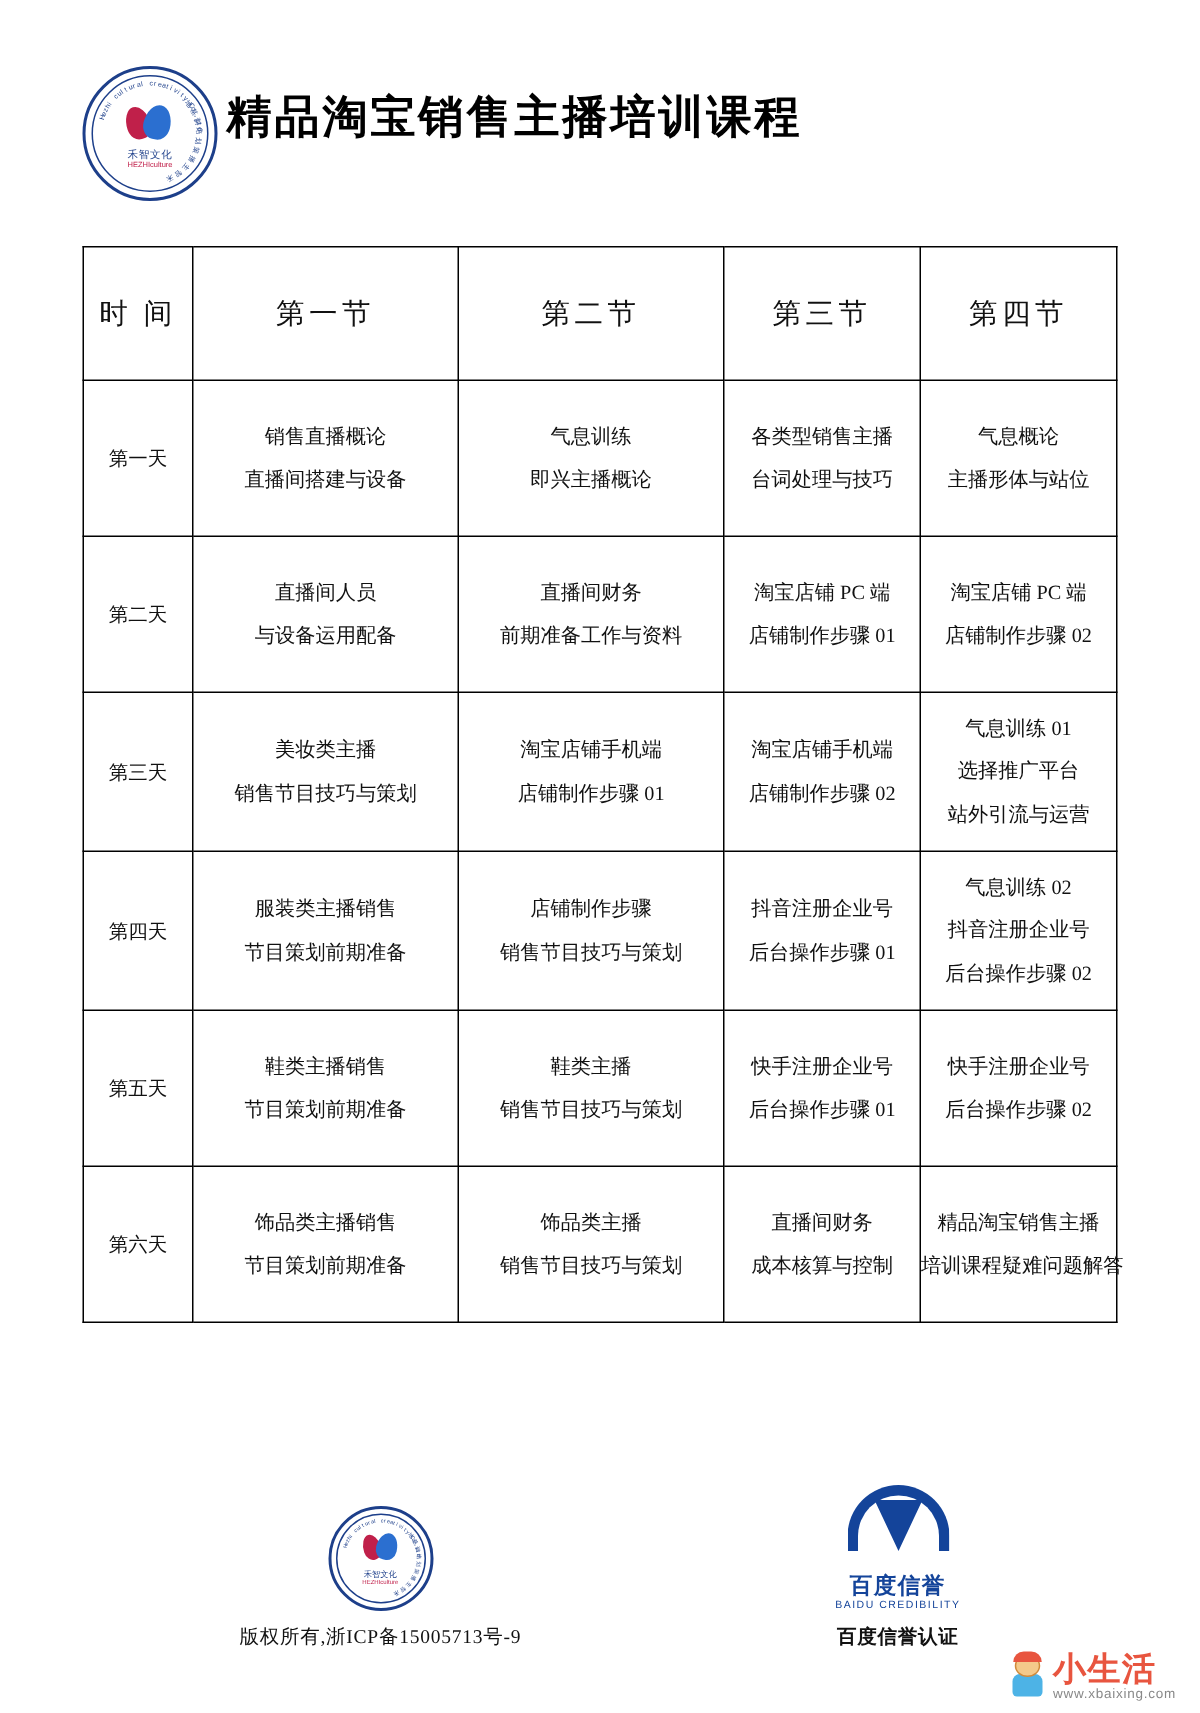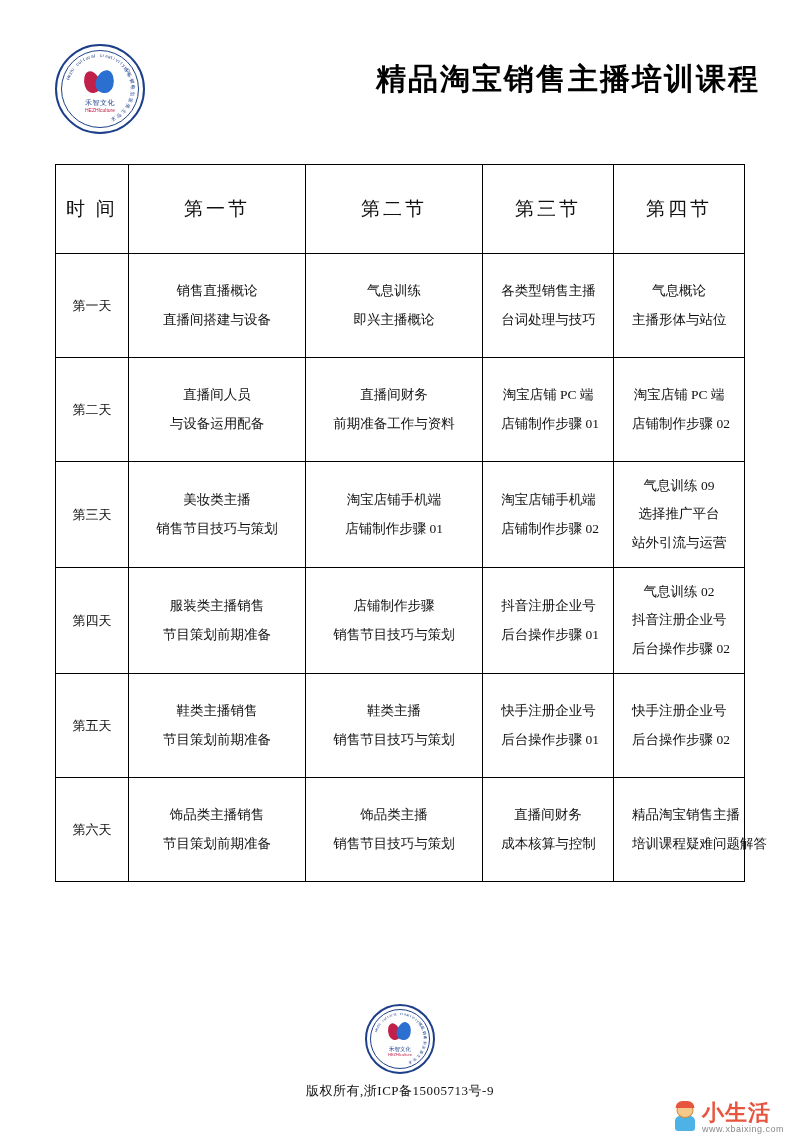--- a/index.html
+++ b/index.html
@@ -94,21 +94,21 @@
     top: 71%;
     transform: translateX(-50%);
     font-size: 5px;
     color: #c0204a;
     font-family: "Liberation Sans", sans-serif;
     white-space: nowrap;
   }
 
   .titles {
     flex: 1;
-    text-align: right;
+    text-align: left;
     padding-left: 6px;
   }
   .main-title {
     font-size: 30px;
     font-weight: bold;
     letter-spacing: 2px;
     line-height: 1.4;
     margin-top: 18px;
     color: #000;
   }
@@ -141,21 +141,21 @@
     height: 72px;
     letter-spacing: 3px;
   }
   table.schedule tbody td.daycell {
     font-size: 13px;
     width: 68px;
   }
   table.schedule tbody td.lesson {
     font-size: 13.5px;
     line-height: 2.1;
-    padding: 10px 18px;
+    padding: 10px 0;
     margin-left: 32px;
   }
   table.schedule tbody tr {
     height: 104px;
   }
   .col-day { width: 68px; }
   .col-1 { width: 165px; }
   .col-2 { width: 165px; }
   .col-3 { width: 122px; }
   .col-4 { width: 122px; }
@@ -540,21 +540,21 @@
           </td>
           <td class="lesson">
             <div>淘宝店铺手机端</div>
             <div>店铺制作步骤 01</div>
           </td>
           <td class="lesson">
             <div>淘宝店铺手机端</div>
             <div>店铺制作步骤 02</div>
           </td>
           <td class="lesson">
-            <div>气息训练 09</div>
+            <div>气息训练 01</div>
             <div>选择推广平台</div>
             <div>站外引流与运营</div>
           </td>
         </tr>
         <tr>
           <td class="daycell">第四天</td>
           <td class="lesson">
             <div>服装类主播销售</div>
             <div>节目策划前期准备</div>
           </td>
@@ -668,20 +668,31 @@
           <div class="a"></div>
           <div class="b"></div>
         </div>
       <div class="cn2">禾智文化</div>
       <div class="en2">HEZHIculture</div>
     </div>
     <div class="caption plain">版权所有,浙ICP备15005713号-9</div>
   </div>
 
 
+  <div class="foot-col">
+    <div class="vlogo">
+      <div class="arcv"></div>
+      <div class="vv"></div>
+    </div>
+    <div class="vlogo-text">
+      <div class="t1">百度信誉</div>
+      <div class="t2">BAIDU CREDIBILITY</div>
+    </div>
+    <div class="caption">百度信誉认证</div>
+  </div>
 </div>
 
 <div class="watermark">
   <div class="wm-icon">
     <div class="body"></div>
     <div class="head"></div>
     <div class="hat"></div>
   </div>
   <div class="wm-text">
     <div class="big">小生活</div>

